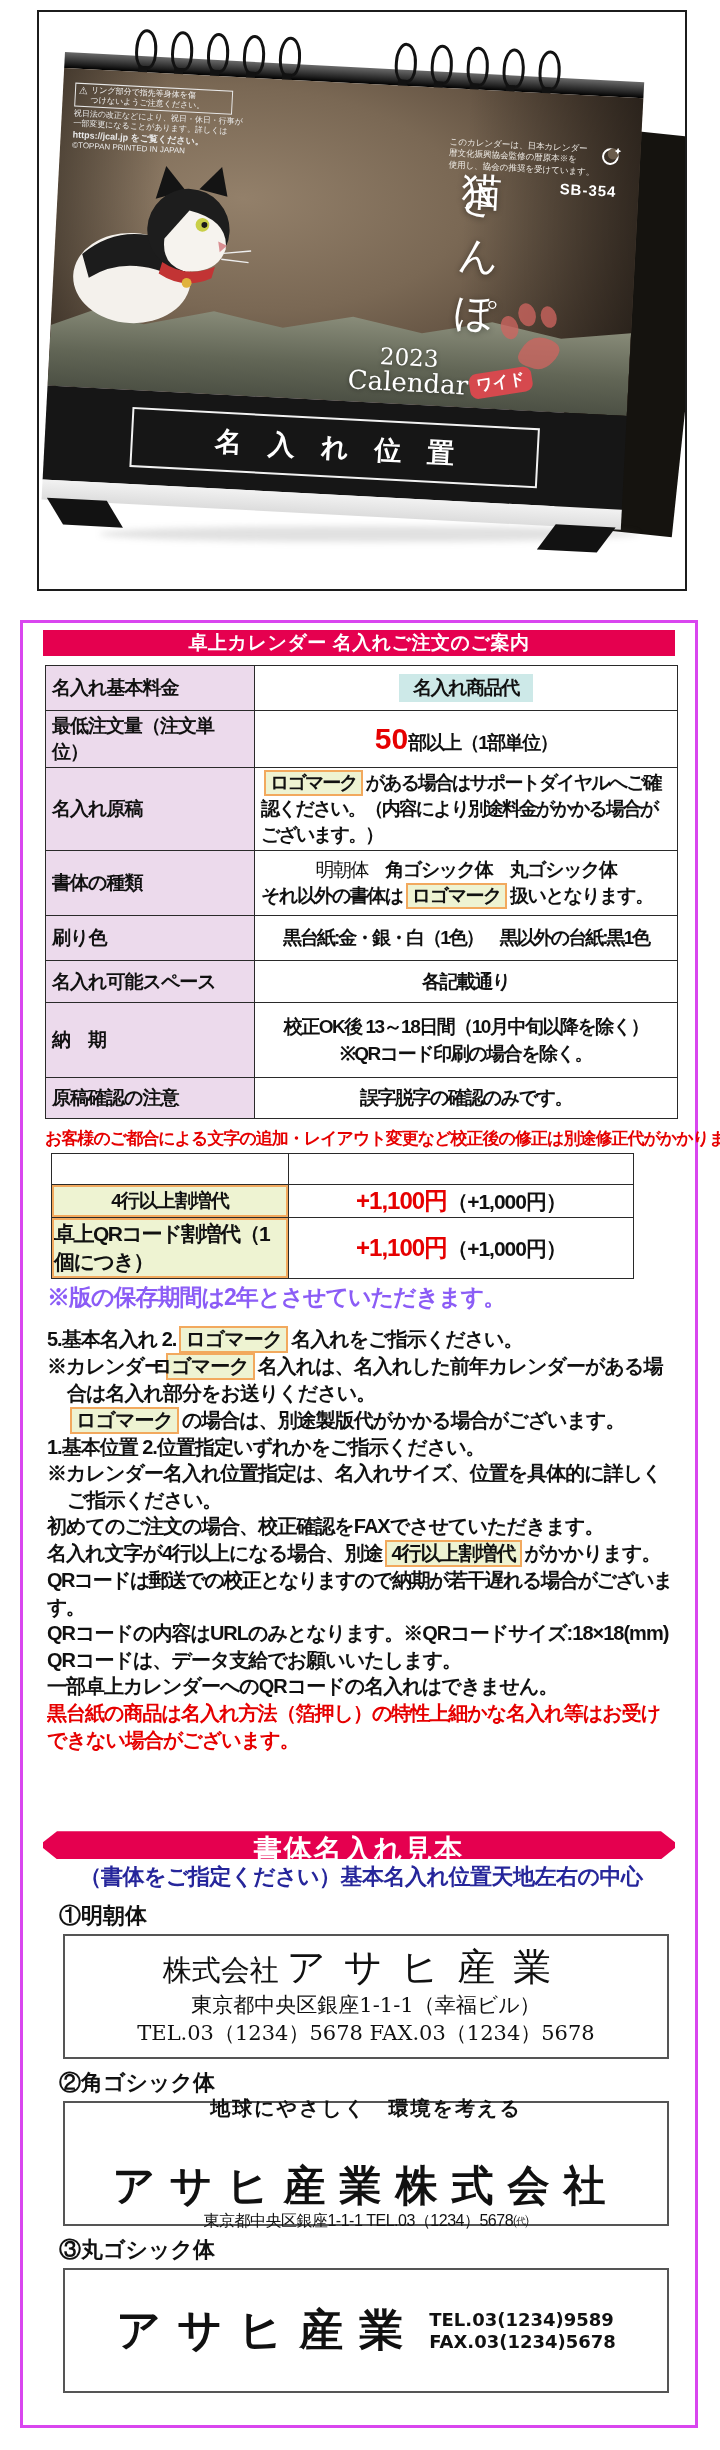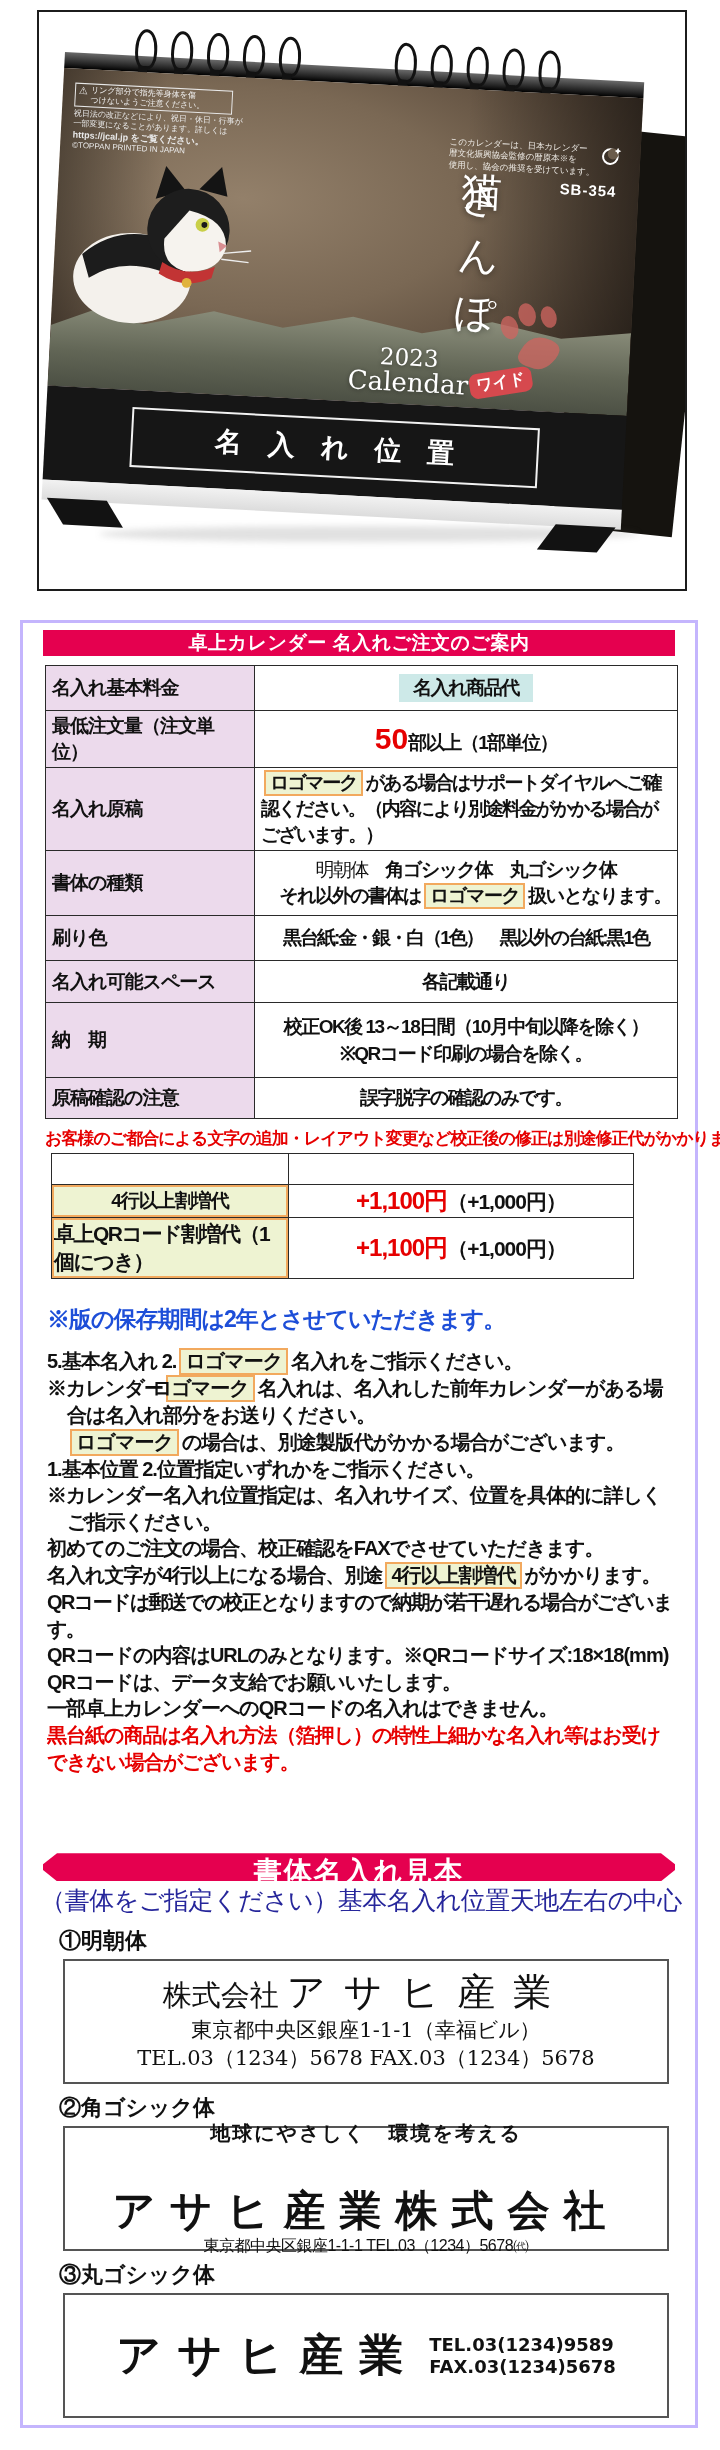--- a/index.html
+++ b/index.html
@@ -46,21 +46,21 @@
   .name-band{position:relative;height:94px;background:#161616;display:flex;align-items:center;justify-content:center;}
   .name-box{width:404px;height:56px;border:2px solid #f2f2f2;display:flex;align-items:center;justify-content:center;}
   .name-box span{color:#fff;font-size:27px;font-weight:bold;letter-spacing:26px;padding-left:26px;}
   .stand-base{position:relative;height:20px;background:linear-gradient(180deg,#f2f2f2,#dcdcdc);}
   .leg{position:absolute;width:60px;height:26px;background:#121212;bottom:-24px;}
   .leg.l{left:14px;transform:skewX(34deg);}
   .leg.r{right:14px;transform:skewX(-34deg);}
   .floor-shadow{position:absolute;left:60px;top:514px;width:540px;height:16px;background:rgba(90,90,90,.18);
       border-radius:50%;filter:blur(3px);}
   
-  .panel{position:absolute;left:20px;top:620px;width:672px;height:1802px;border:3px solid #c4b5fd;background:#fff;}
+  .panel{position:absolute;left:20px;top:620px;width:672px;height:1802px;border:3px solid #d946ef;background:#fff;}
   .band-header{margin:7px 20px 0 20px;height:26px;background:#e5004f;color:#fff;font-weight:bold;
       font-size:19px;line-height:26px;text-align:center;letter-spacing:.5px;}
   table.spec{margin:9px 0 0 22px;width:633px;border-collapse:collapse;table-layout:fixed;}
   table.spec td{border:1.5px solid #2a2a2a;padding:2px 6px;vertical-align:middle;}
   td.lbl{width:196px;background:#ecdaec;font-weight:bold;font-size:19px;letter-spacing:-1px;padding-left:9px;}
   td.val{font-size:19px;font-weight:bold;letter-spacing:-1.5px;text-align:center;}
   td.val.left{text-align:left;}
   .chip{display:inline-block;background:#eef3d2;border:2px solid #f2a95e;font-weight:bold;
       padding:0 4px;margin:0 3px;line-height:1.15;}
   .hl-cyan{display:inline-block;background:#cde9e8;padding:1px 14px;}
@@ -70,31 +70,31 @@
       letter-spacing:-1px;white-space:nowrap;}
   table.sur{margin:3px 0 0 28px;width:583px;border-collapse:collapse;table-layout:fixed;}
   table.sur td{border:1.5px solid #2a2a2a;padding:0;height:29px;}
   table.sur tr.empty td{height:30px;}
   td.sur-lbl{width:236px;}
   .sur-lbl-inner{border:2px solid #f2a95e;background:#eef3d2;height:100%;display:flex;
       align-items:center;justify-content:center;font-weight:bold;font-size:19px;letter-spacing:-1px;box-sizing:border-box;}
   .sur-lbl-inner.small{font-size:21px;letter-spacing:-1.5px;}
   td.sur-val{text-align:center;font-size:21px;font-weight:bold;letter-spacing:-1px;}
   .price-red{color:#e60000;font-size:24px;}
-  .plate-note{margin:25px 0 0 24px;color:#1d4ed8;font-weight:bold;font-size:23px;letter-spacing:-1px;}
+  .plate-note{margin:3px 0 0 24px;color:#8b5cf6;font-weight:bold;font-size:23px;letter-spacing:-1px;}
   .notes{margin:13px 20px 0 24px;font-size:20px;font-weight:bold;line-height:1.33;letter-spacing:-1px;}
   .notes p{margin:0;}
   .notes p.hang{padding-left:20px;text-indent:-20px;}
   .notes p.ind{padding-left:20px;}
   .notes p.red{color:#e60000;}
   
   .sample-banner{margin:78px 20px 0 20px;height:28px;background:#e5004f;color:#fff;font-weight:bold;
       font-size:28px;line-height:38px;text-align:center;letter-spacing:2px;
       clip-path:polygon(14px 0,calc(100% - 14px) 0,100% 40%,100% 60%,calc(100% - 14px) 100%,14px 100%,0 60%,0 40%);}
-  .sample-sub{margin:3px 6px 0 10px;color:#26269b;font-weight:normal;font-size:25px;letter-spacing:-.5px;text-align:center;white-space:nowrap;}
+  .sample-sub{margin:3px 6px 0 10px;color:#26269b;font-weight:bold;font-size:22px;letter-spacing:-.5px;text-align:center;white-space:nowrap;}
   .sample-label{margin:9px 0 3px 36px;font-weight:bold;font-size:22px;}
   .sample-box{margin:0 0 0 40px;width:606px;height:125px;border:2px solid #555;box-sizing:border-box;
       display:flex;flex-direction:column;align-items:center;justify-content:center;background:#fff;}
   .s1{font-family:"DejaVu Serif",serif;}
   .s1 .l1{line-height:1.1;}
   .s1 .l1 .pfx{font-size:29px;}
   .s1 .l1 .co{font-size:38px;letter-spacing:18px;margin-left:8px;}
   .s1 .l2{font-size:21px;margin-top:2px;}
   .s1 .l3{font-size:21px;}
   .s2 .l1{font-size:20px;font-weight:bold;letter-spacing:2px;}
@@ -220,21 +220,21 @@
         <td class="val left" style="letter-spacing:-2px">
           <span class="chip">ロゴマーク</span><span>がある場合はサポートダイヤルへご確認ください。（内容により別途料金がかかる場合がございます。）</span>
         </td>
       </tr>
       <tr>
         <td class="lbl" style="height:60px">書体の種類</td>
         <td class="val">
           <div>
             <span class="serif-mincho">明朝体</span>　<span>角ゴシック体</span>　<span>丸ゴシック体</span>
           </div>
-          <div style="text-align:right">
+          <div style="text-align:left">
             <span>それ以外の書体は</span><span class="chip">ロゴマーク</span><span>扱いとなります。</span>
           </div>
         </td>
       </tr>
       <tr>
         <td class="lbl" style="height:40px">刷り色</td>
         <td class="val" style="letter-spacing:-2px">黒台紙:金・銀・白（1色）　黒以外の台紙:黒1色</td>
       </tr>
       <tr>
         <td class="lbl" style="height:37px">名入れ可能スペース</td>

